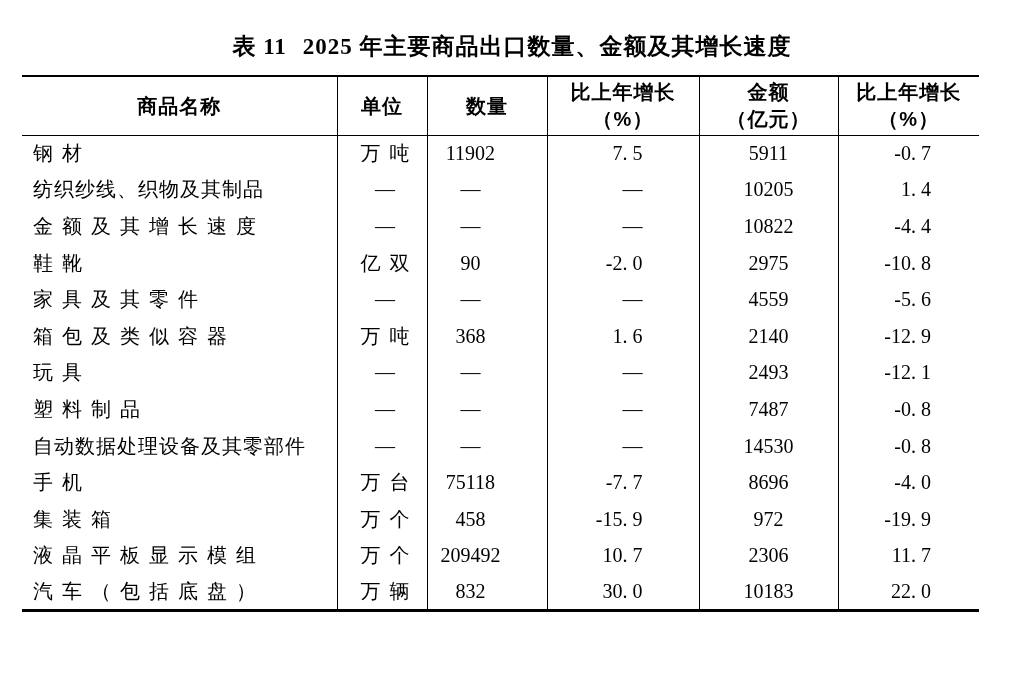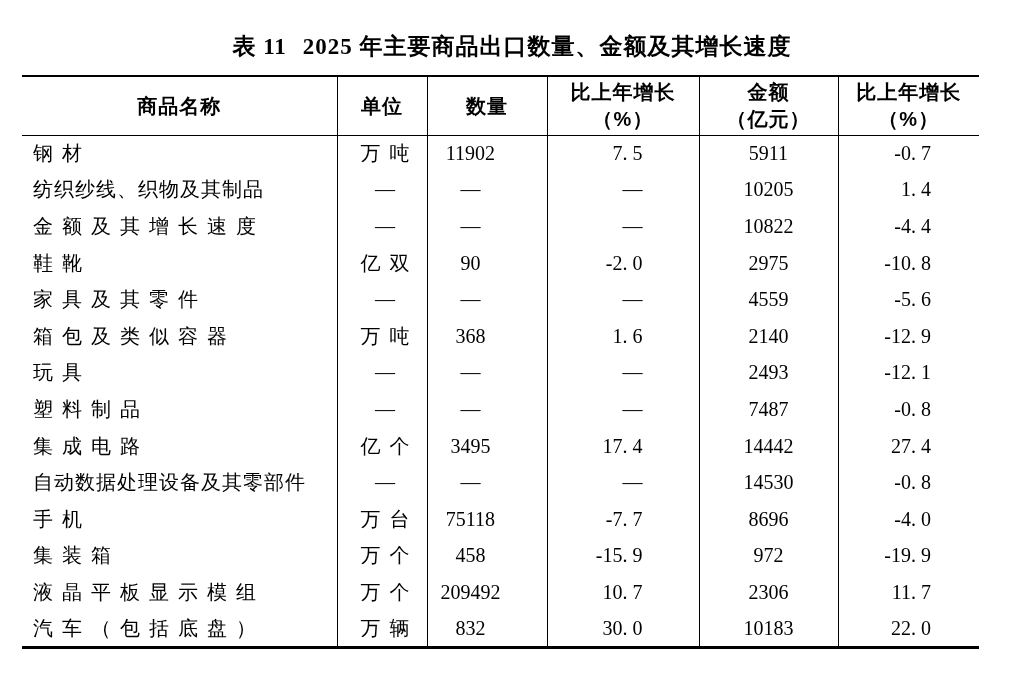--- a/index.html
+++ b/index.html
@@ -149,28 +149,20 @@
         </tr>
         <tr>
           <td class="cell-name">塑料制品</td>
           <td class="cell-unit">—</td>
           <td class="cell-quantity">—</td>
           <td class="cell-qty_growth">—</td>
           <td class="cell-amount">7487</td>
           <td class="cell-amt_growth">-0. 8</td>
         </tr>
         <tr>
-          <td class="cell-name">集成电路</td>
-          <td class="cell-unit">亿个</td>
-          <td class="cell-quantity">3495</td>
-          <td class="cell-qty_growth">17. 4</td>
-          <td class="cell-amount">14442</td>
-          <td class="cell-amt_growth">27. 4</td>
-        </tr>
-        <tr>
           <td class="cell-name tight">自动数据处理设备及其零部件</td>
           <td class="cell-unit">—</td>
           <td class="cell-quantity">—</td>
           <td class="cell-qty_growth">—</td>
           <td class="cell-amount">14530</td>
           <td class="cell-amt_growth">-0. 8</td>
         </tr>
         <tr>
           <td class="cell-name">手机</td>
           <td class="cell-unit">万台</td>

